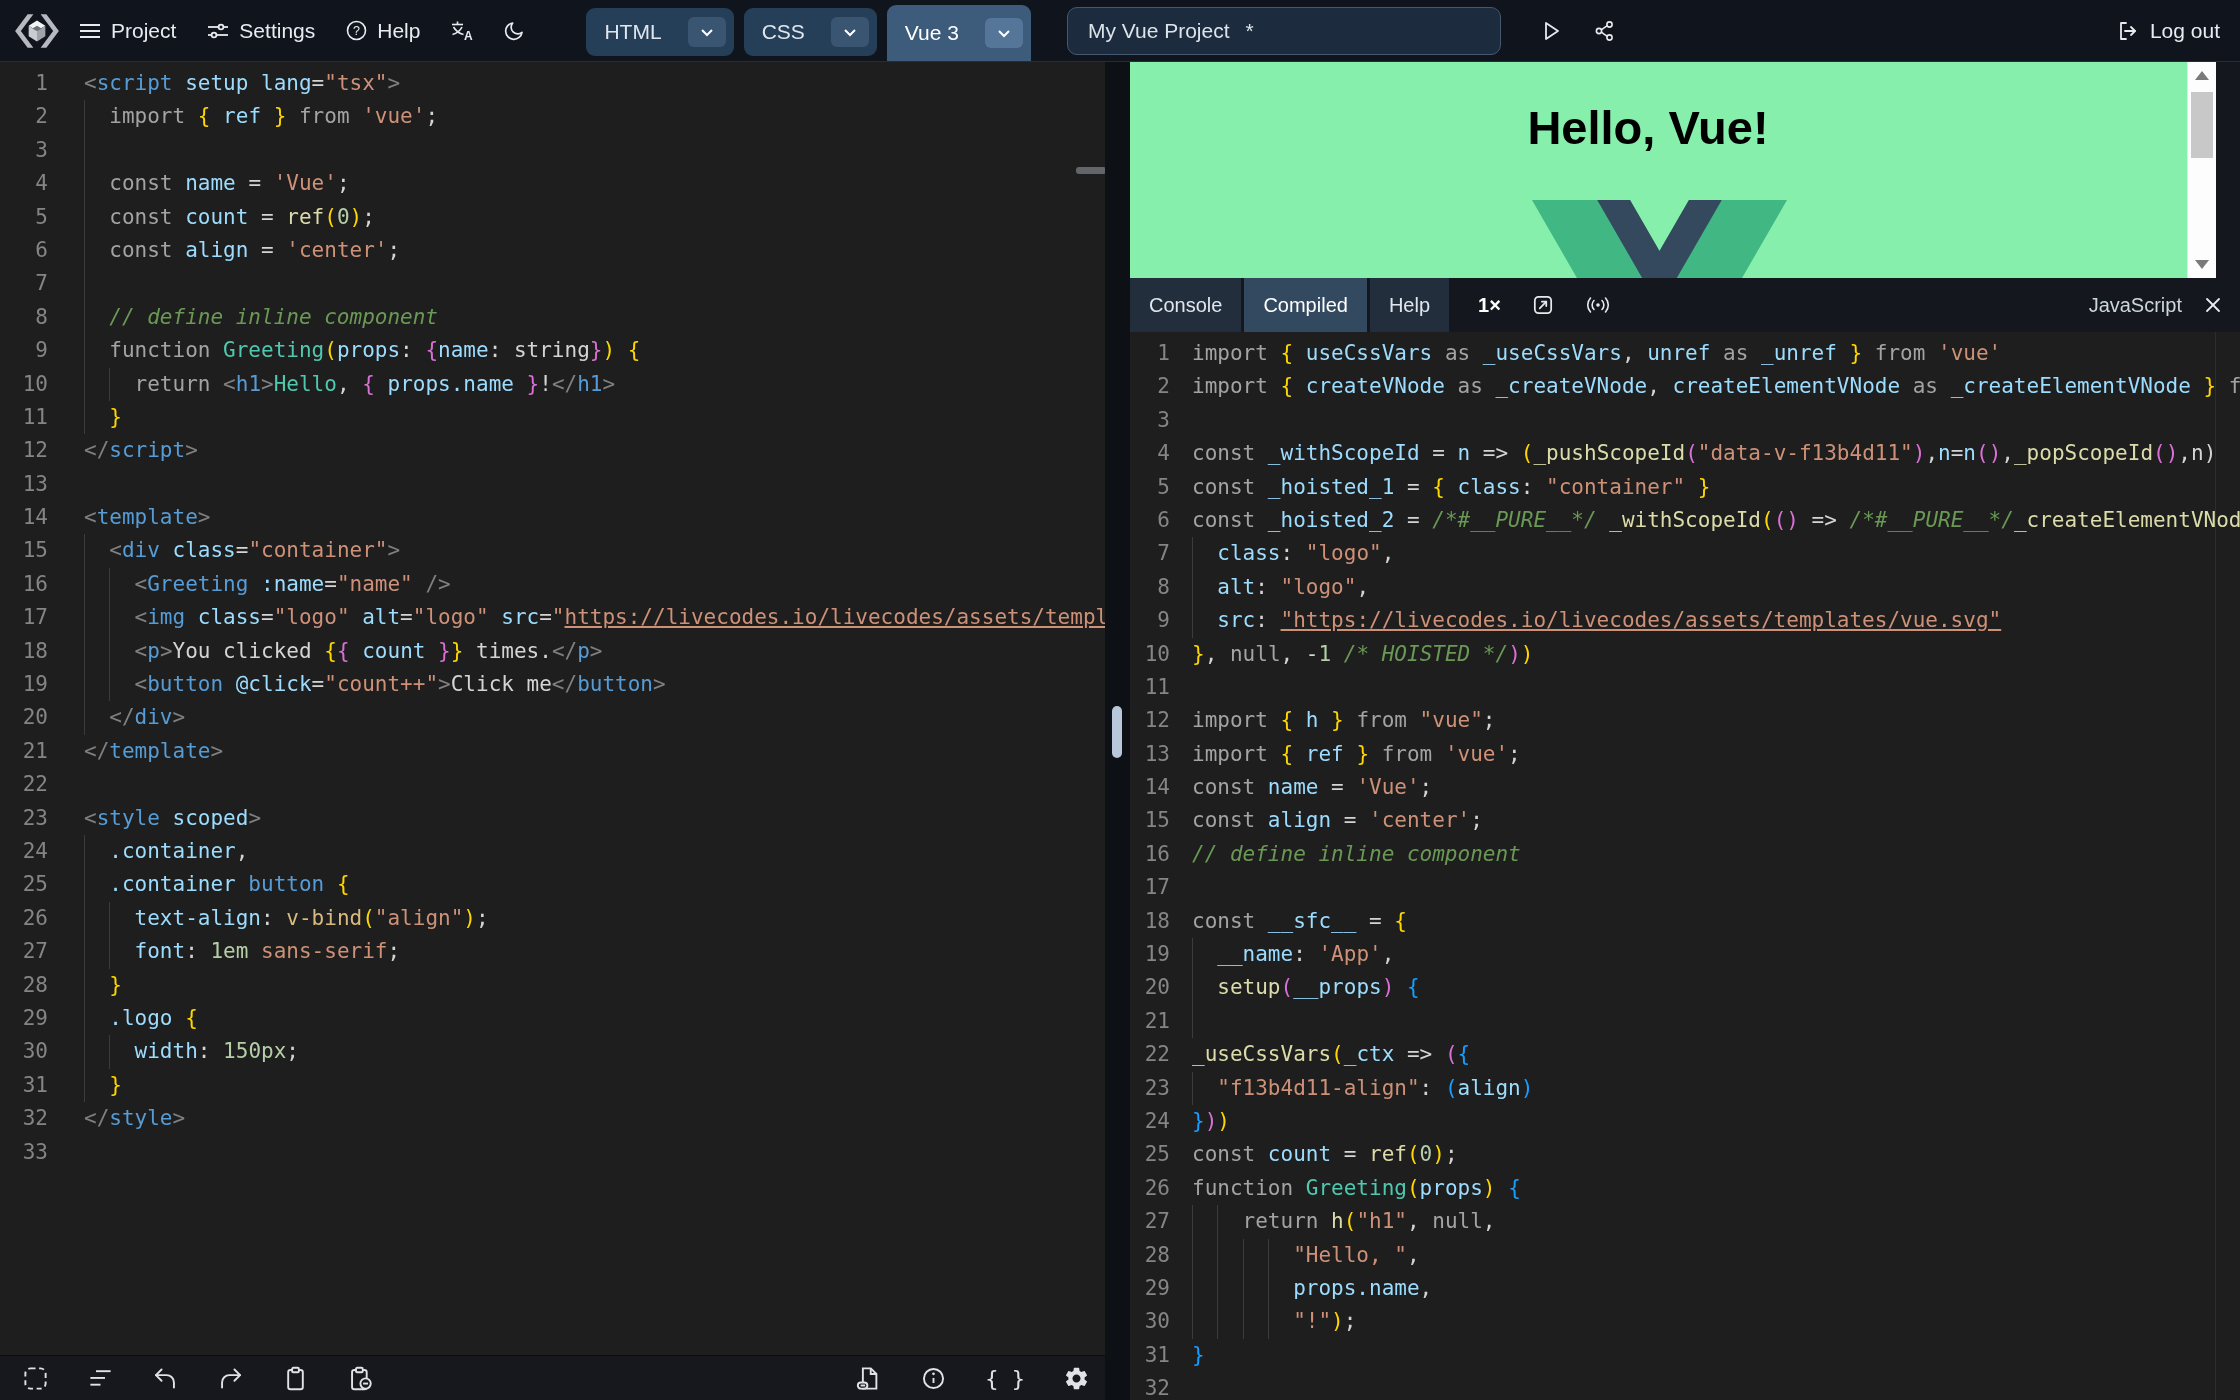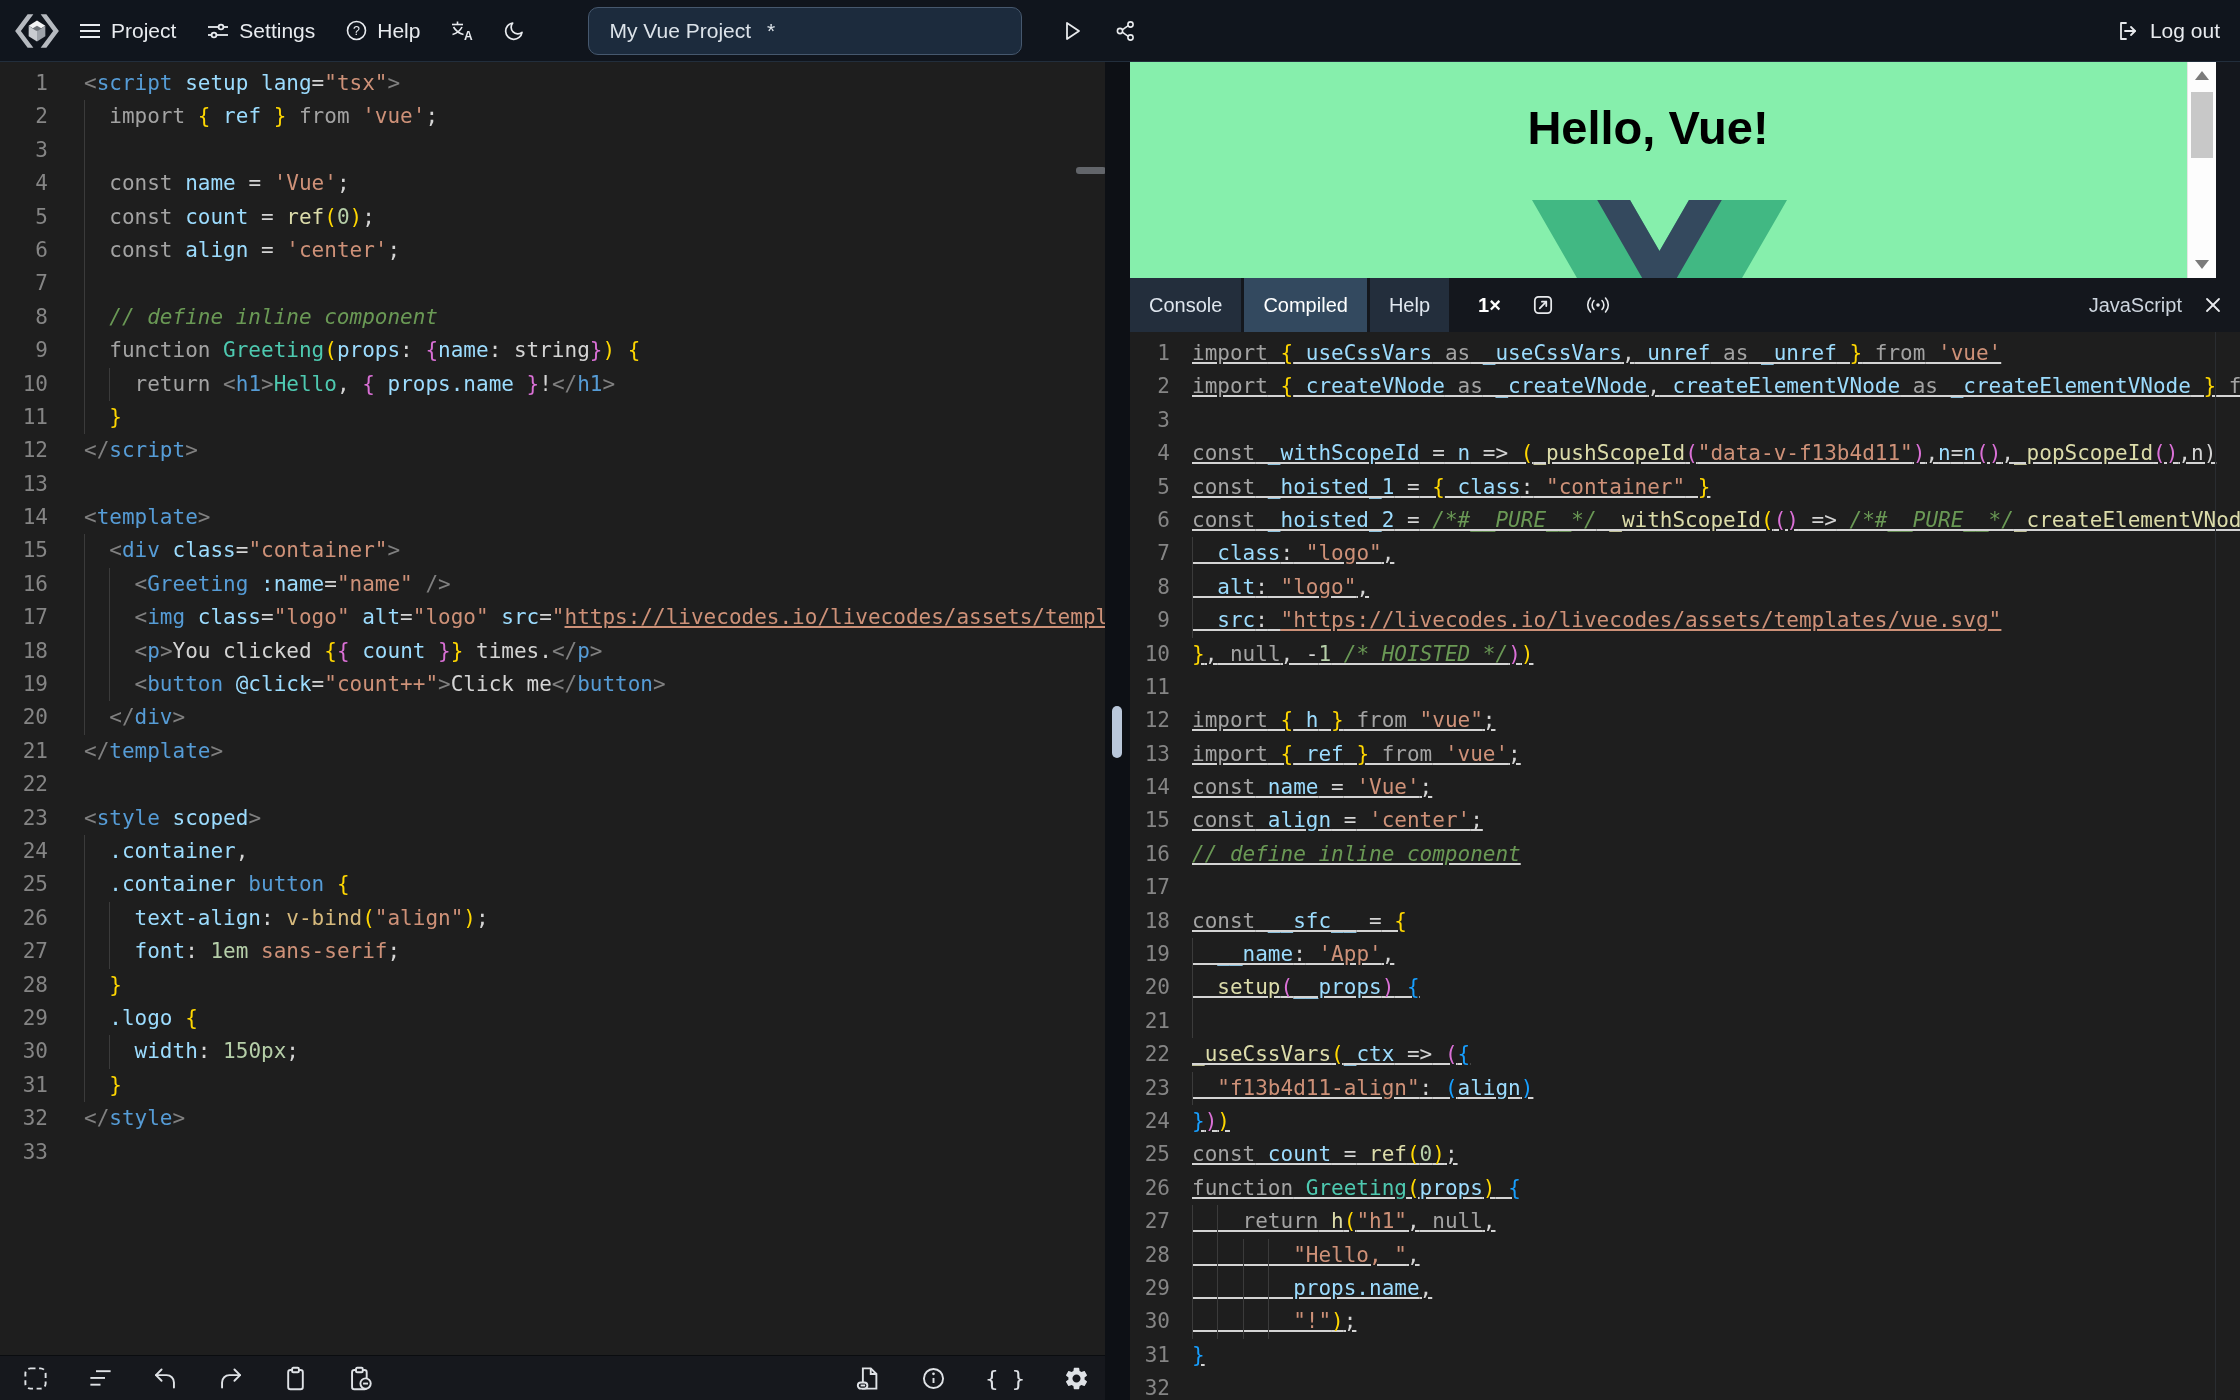--- a/index.html
+++ b/index.html
@@ -33,21 +33,21 @@
   .right-pane{flex:1;min-width:0;display:flex;flex-direction:column;background:#1e1e1e;}
   
   .code-area{font-family:"DejaVu Sans Mono","Liberation Mono",monospace;font-size:21px;line-height:33.4px;
              padding-top:5px;overflow:hidden;}
   .cl{display:flex;height:33.4px;}
   .ln{flex:none;text-align:right;color:#858585;}
   #editor-code .ln{width:48px;}
   #compiled-code .ln{width:40px;}
   .lc{position:relative;white-space:pre;color:#d4d4d4;}
   #editor-code .lc{margin-left:36px;}
-  #compiled-code .lc{margin-left:22px;text-decoration:underline;}
+  #compiled-code .lc{margin-left:22px;}
   .ig{position:absolute;top:0;bottom:0;width:1px;background:#3b3b3b;}
   .tk-kw{color:#a3a3a3}.tk-var{color:#9cdcfe}.tk-str{color:#ce9178}.tk-num{color:#b5cea8}
   .tk-com{color:#6a9955;font-style:italic}.tk-fn{color:#dcdcaa}.tk-type{color:#4ec9b0}
   .tk-tag{color:#569cd6}.tk-punct{color:#808080}.tk-txt{color:#d4d4d4}
   .tk-b1{color:#ffd700}.tk-b2{color:#da70d6}.tk-b3{color:#179fff}
   .tk-link{color:#ce9178;text-decoration:underline}.tk-tan{color:#d7ba7d}.tk-css{color:#ce9178}
   .tk-op{color:#d4d4d4}
   .scroll-dash{position:absolute;left:1076px;top:105px;width:30px;height:7px;border-radius:3px;background:#62656a;}
   
   .preview-row{height:216px;background:#14171d;display:flex;}
@@ -140,20 +140,46 @@
   </span>
 
   <span class="icon-btn">
     <span>
       <svg width="24" height="24" viewBox="0 0 24 24" fill="none" stroke="#e8ebef" stroke-width="1.7">
         <path d="M20 13.3A8.2 8.2 0 1 1 10.7 4a6.6 6.6 0 0 0 9.3 9.3z" stroke-linejoin="round"></path>
       </svg>
     </span>
   </span>
 
+  <div class="lang-tabs">
+    <div class="lang-tab">
+      <span>HTML</span>
+      <span class="chev">
+        <svg width="14" height="9" viewBox="0 0 14 9" fill="none" stroke="#fff" stroke-width="2">
+            <polyline points="2,2 7,7 12,2"></polyline>
+          </svg>
+      </span>
+    </div>
+    <div class="lang-tab">
+      <span>CSS</span>
+      <span class="chev">
+        <svg width="14" height="9" viewBox="0 0 14 9" fill="none" stroke="#fff" stroke-width="2">
+            <polyline points="2,2 7,7 12,2"></polyline>
+          </svg>
+      </span>
+    </div>
+    <div class="lang-tab active">
+      <span>Vue 3</span>
+      <span class="chev">
+        <svg width="14" height="9" viewBox="0 0 14 9" fill="none" stroke="#fff" stroke-width="2">
+            <polyline points="2,2 7,7 12,2"></polyline>
+          </svg>
+      </span>
+    </div>
+  </div>
 
   <div class="proj-title">
     <span>My Vue Project</span>
     <span class="mark">*</span>
   </div>
 
   <span class="run-btn">
     <span>
       <svg width="24" height="24" viewBox="0 0 24 24" fill="none" stroke="#e8eaed" stroke-width="1.8" stroke-linejoin="round">
         <polygon points="7,4 19,12 7,20"></polygon>

